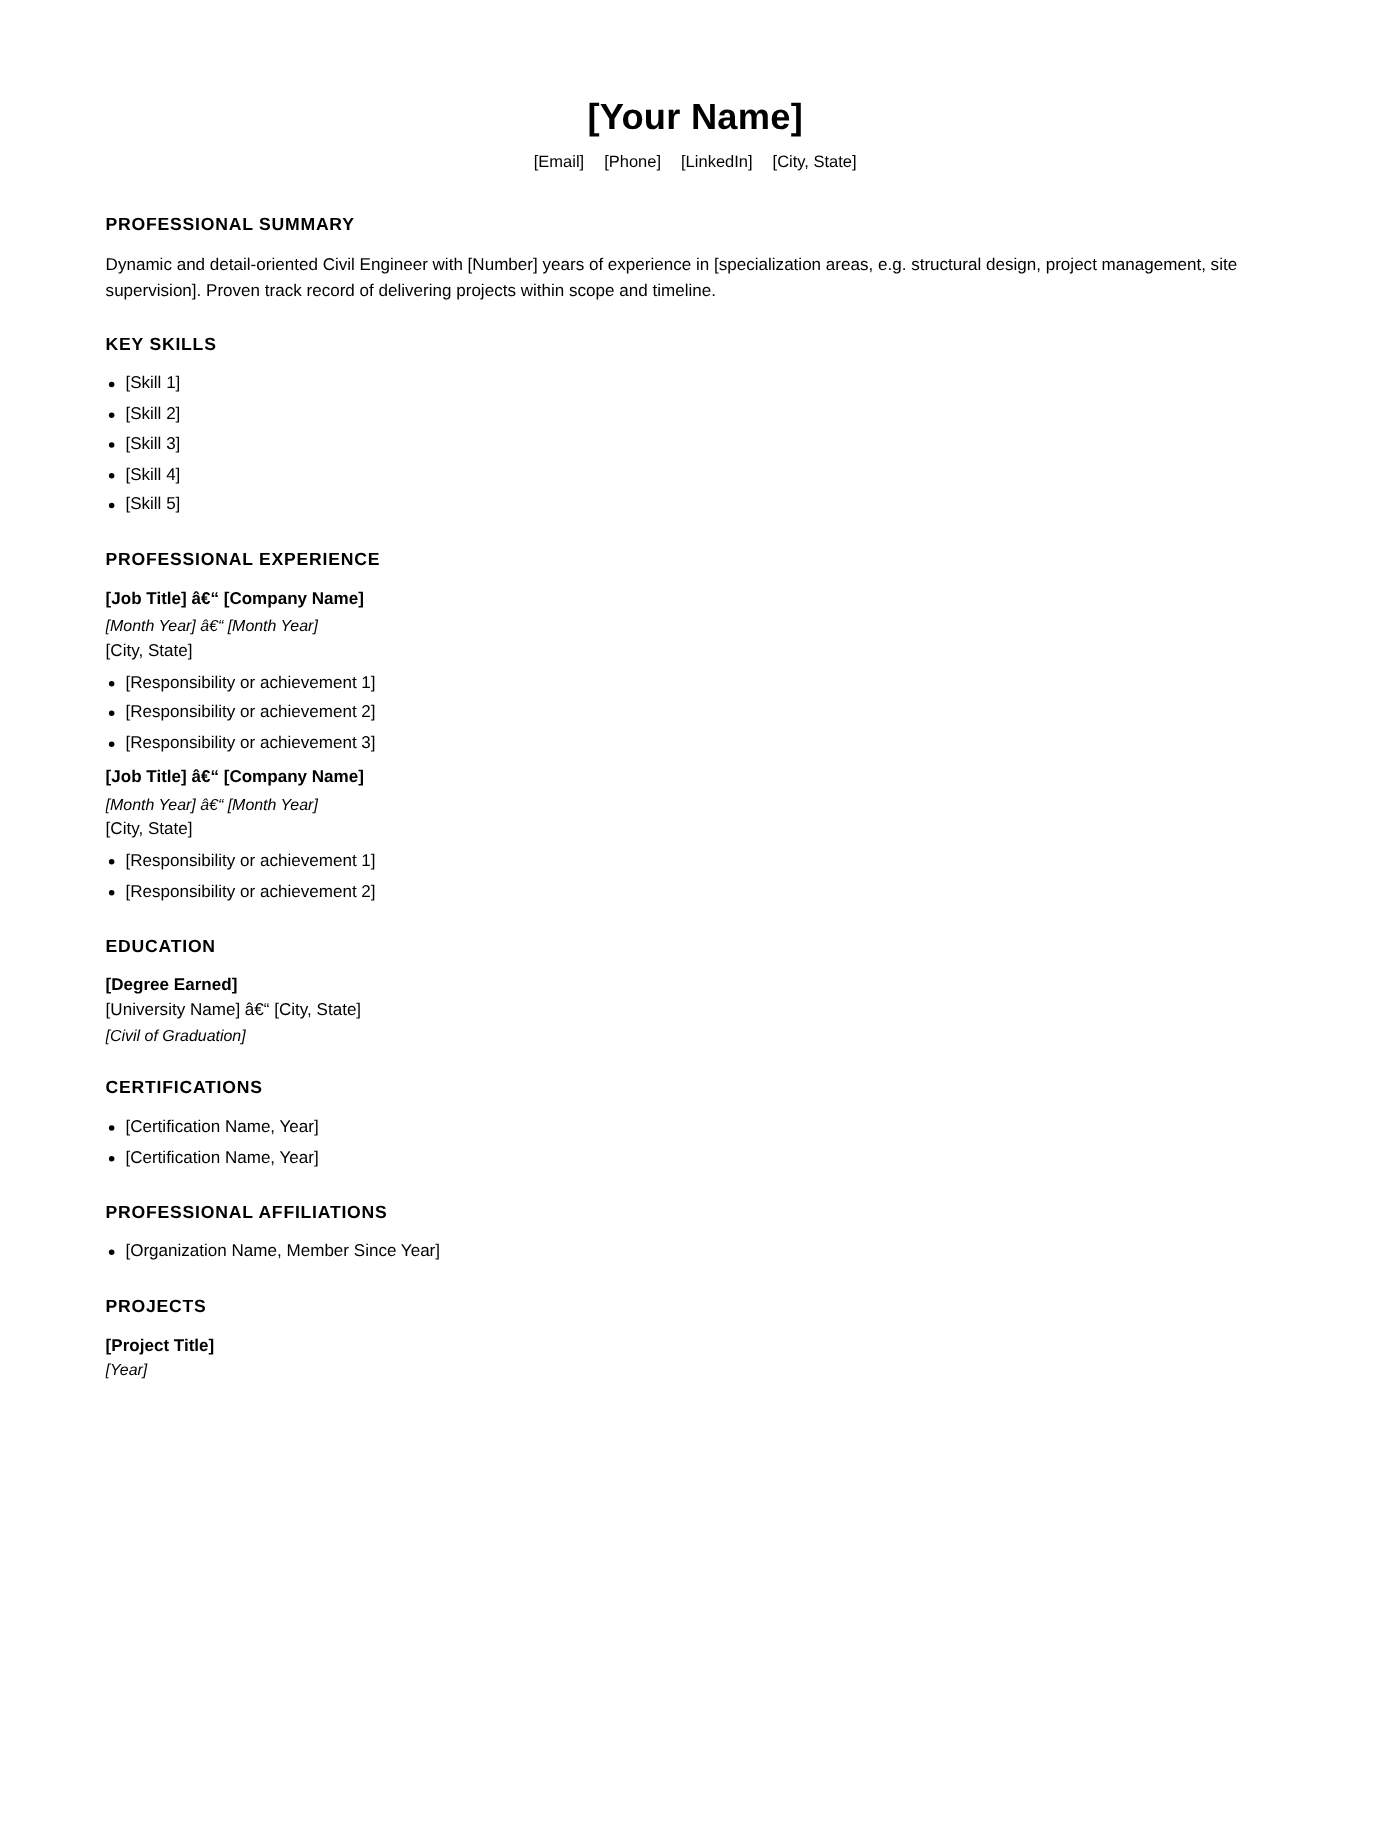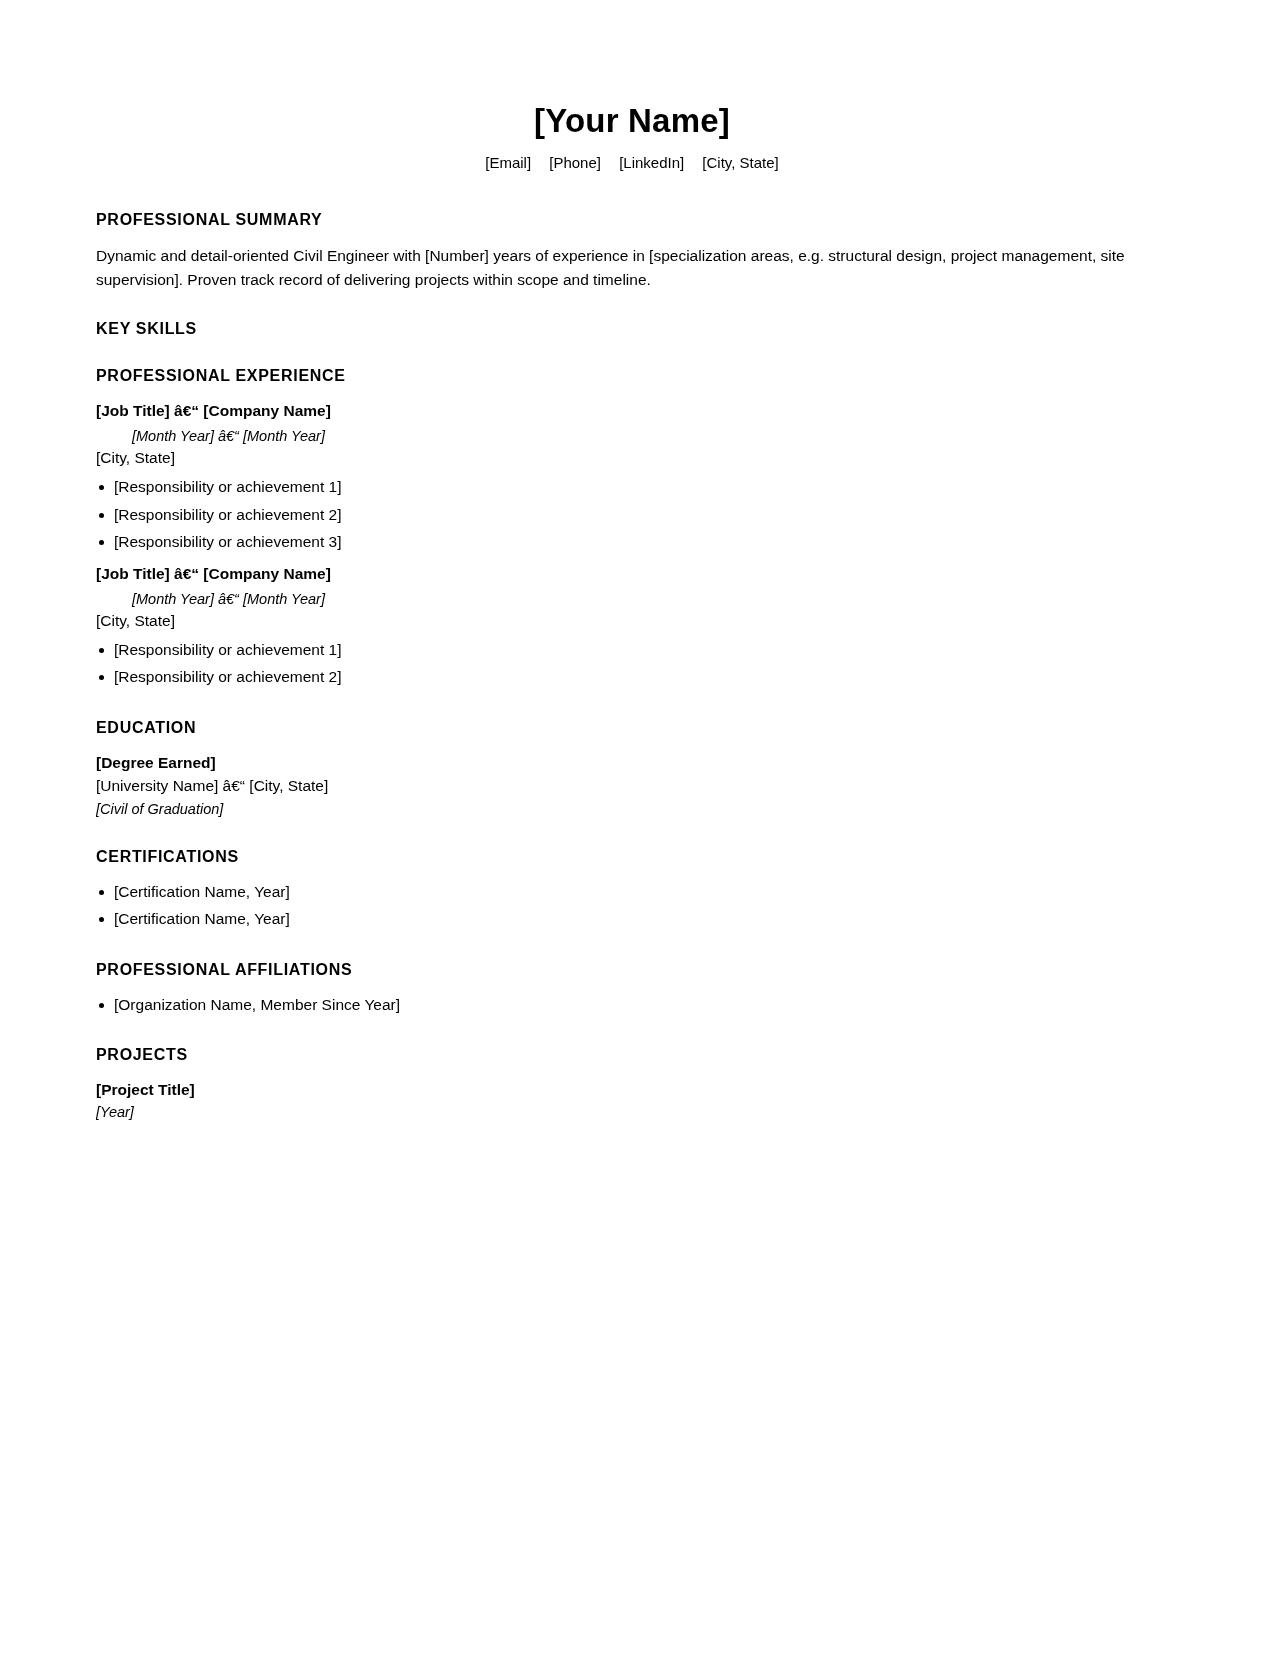--- a/index.html
+++ b/index.html
@@ -11,21 +11,21 @@
       width: 1263px;
       height: 1672px;
       position: relative;
       overflow: hidden;
       font-family: "Liberation Sans", sans-serif;
       color: #000000;
     }
     .page {
       position: absolute;
       left: 96px;
-      top: 15px;
+      top: 0;
       width: 1072px;
       height: 1300px;
       overflow: hidden;
     }
     .header {
       text-align: center;
       padding-top: 84px;
     }
     .name {
       font-size: 33px;
@@ -85,21 +85,20 @@
     .entry-title {
       font-size: 15.5px;
       font-weight: bold;
       line-height: 22px;
     }
     .entry-dates {
       font-size: 14.5px;
       font-style: italic;
       line-height: 22px;
       margin-top: 3px;
-      margin-left: 36px;
     }
     .entry-loc {
       font-size: 15.5px;
       line-height: 22px;
     }
     .entry ul.bullets { margin-top: 4px; }
     .edu-line {
       font-size: 15.5px;
       line-height: 24px;
       margin-top: 0;
@@ -125,20 +124,27 @@
     </div>
   </div>
 
   <div class="section first">
     <h2 class="section-title">PROFESSIONAL SUMMARY</h2>
     <div class="para">Dynamic and detail-oriented Civil Engineer with [Number] years of experience in [specialization areas, e.g. structural design, project management, site supervision]. Proven track record of delivering projects within scope and timeline.</div>
   </div>
 
   <div class="section">
     <h2 class="section-title">KEY SKILLS</h2>
+    <ul class="bullets">
+      <li>[Skill 1]</li>
+      <li>[Skill 2]</li>
+      <li>[Skill 3]</li>
+      <li>[Skill 4]</li>
+      <li>[Skill 5]</li>
+    </ul>
   </div>
 
   <div class="section">
     <h2 class="section-title">PROFESSIONAL EXPERIENCE</h2>
 
     <div class="entry">
       <div class="entry-title">[Job Title] â€“ [Company Name]</div>
       <div class="entry-dates">[Month Year] â€“ [Month Year]</div>
       <div class="entry-loc">[City, State]</div>
       <ul class="bullets">

